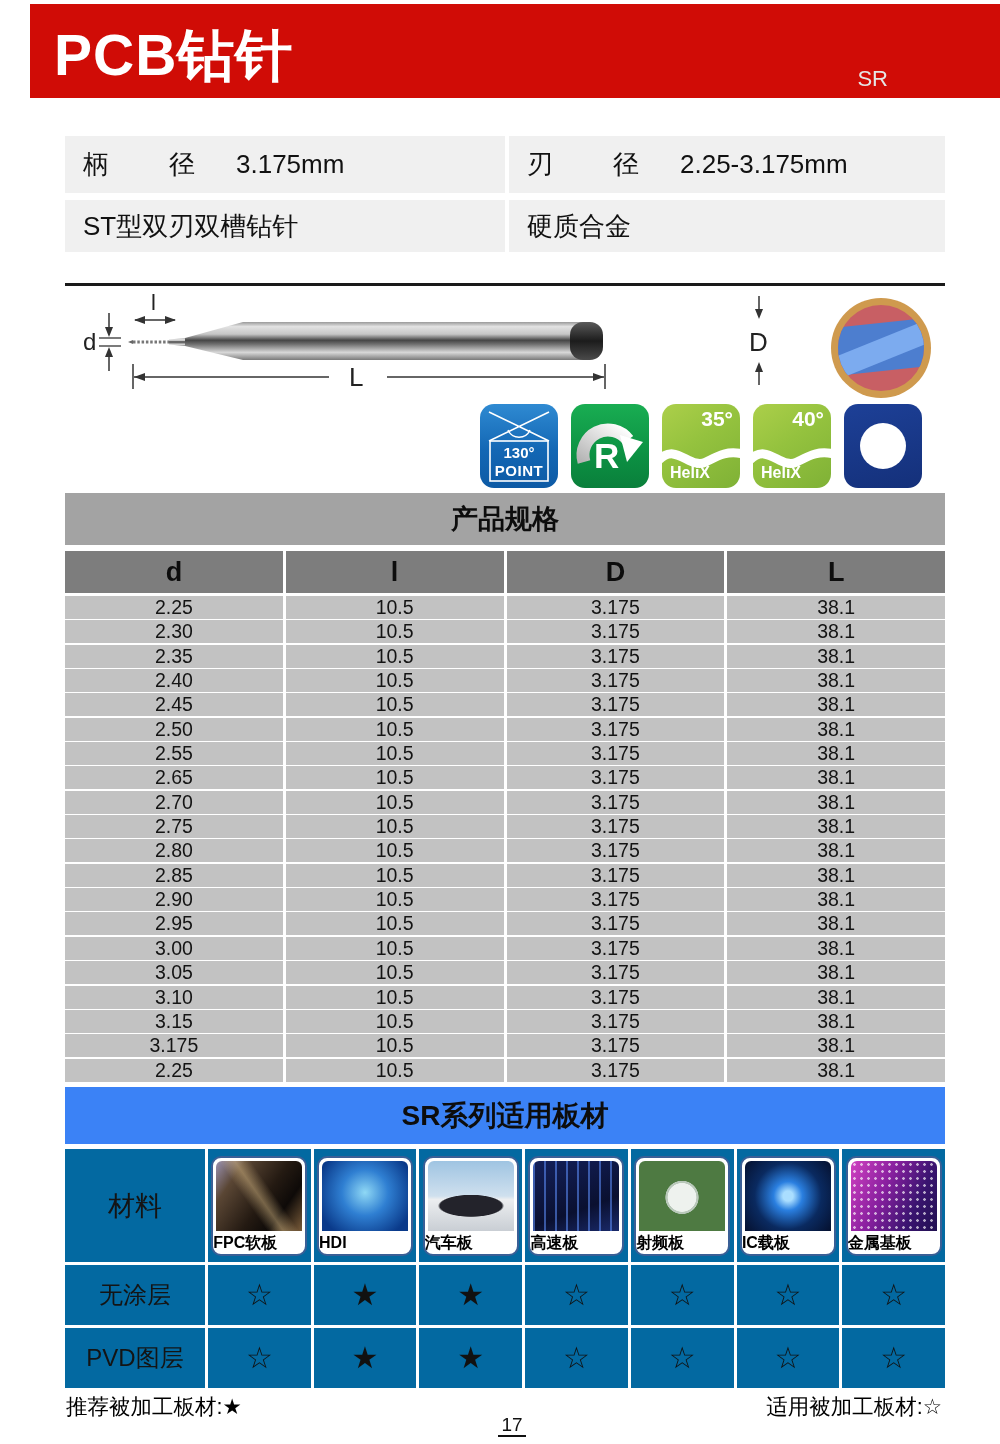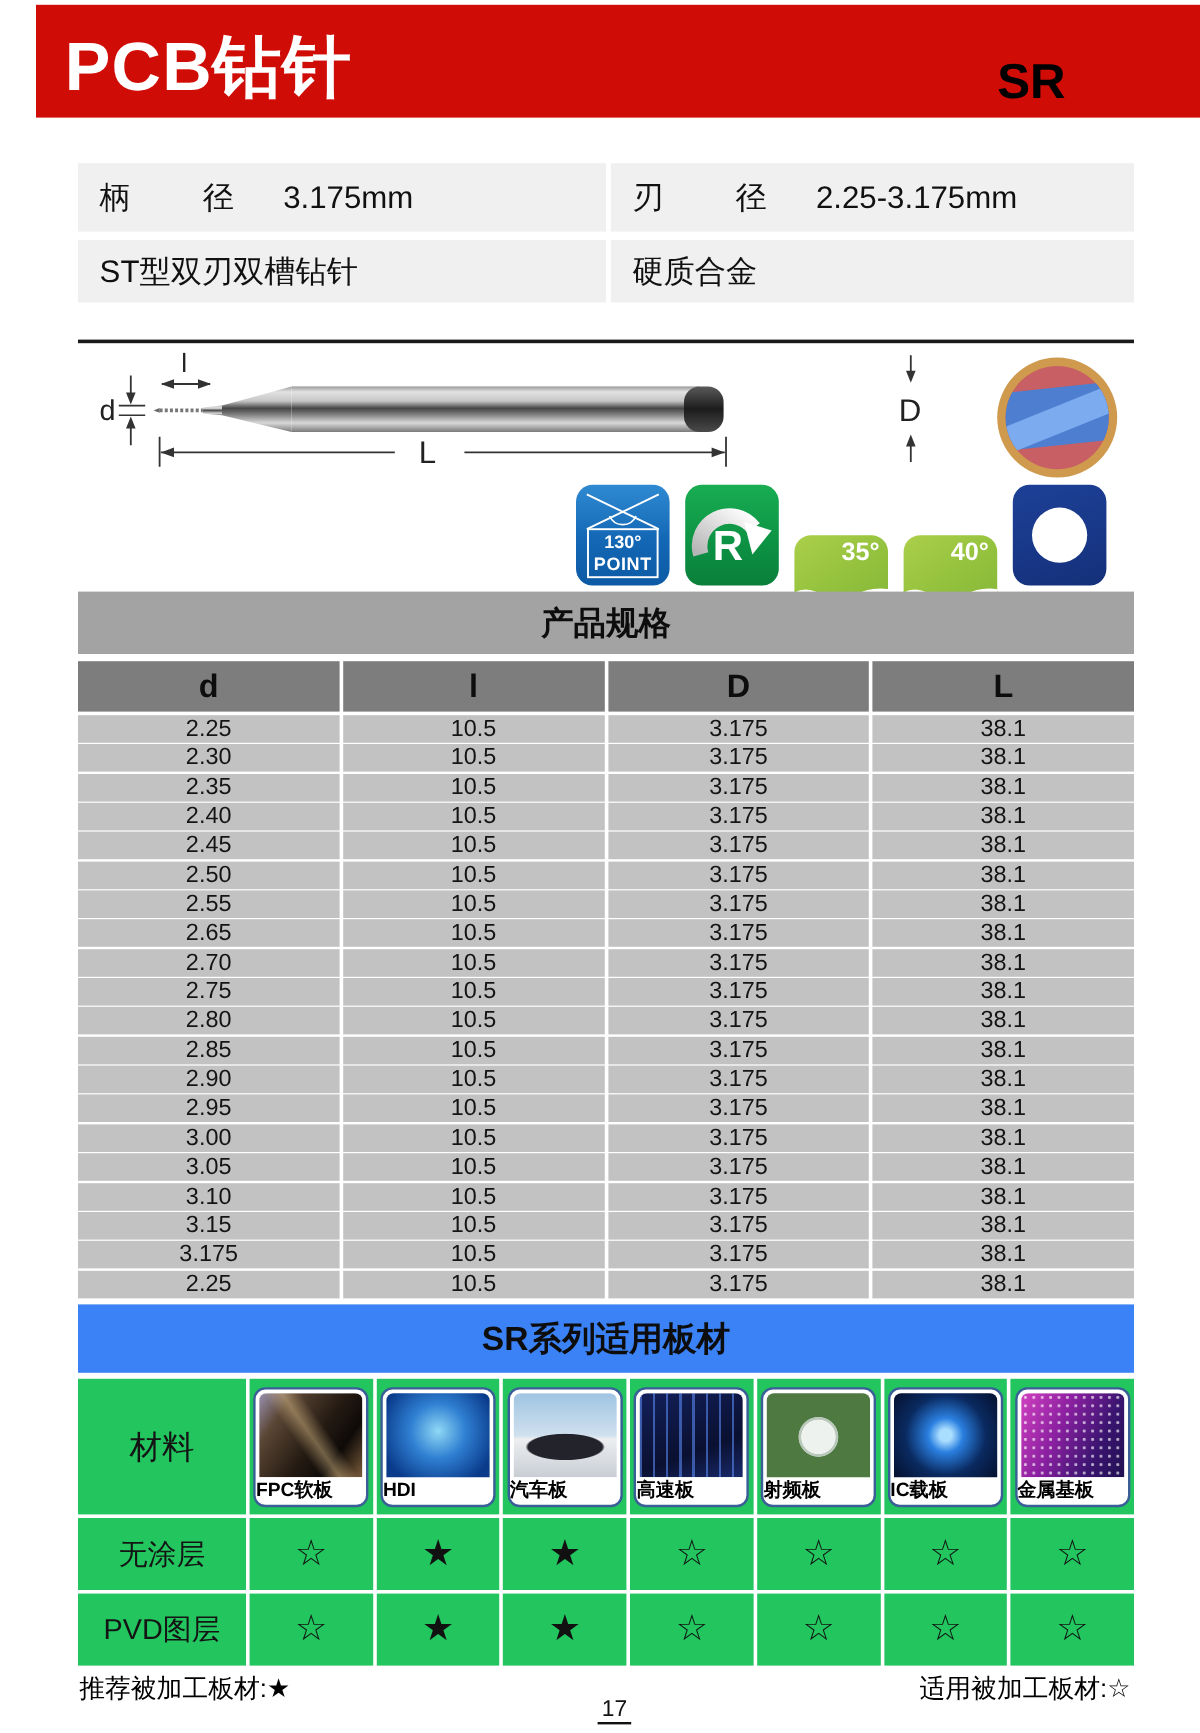--- a/index.html
+++ b/index.html
@@ -3,41 +3,41 @@
 <meta charset="utf-8">
 <style>
   html,body{margin:0;padding:0;background:#fff;}
   .page{position:relative;width:1000px;height:1444px;background:#fff;overflow:hidden;
         font-family:"Liberation Sans","DejaVu Sans",sans-serif;color:#111;}
 
   
   .banner{position:absolute;left:10px;top:4px;right:0;height:94px;background:#d00c06;margin-left:20px;}
   .banner h1{position:absolute;left:24px;top:14px;margin:0;font-size:57px;font-weight:bold;
              color:#fff;letter-spacing:1px;}
-  .banner .series{position:absolute;right:112px;bottom:6px;font-size:41px;font-weight:bold;color:#000000;}
+  .banner .series{position:absolute;right:112px;bottom:6px;font-size:22px;font-weight:normal;color:#e5e5e5;}
 
   
   .specs{position:absolute;left:65px;top:136px;width:880px;display:grid;
          grid-template-columns:440px 436px;grid-template-rows:57px 52px;gap:7px 4px;}
   .spec-cell{background:#f0f0f0;display:flex;align-items:center;padding-left:18px;font-size:26px;}
   .spec-cell .lb{margin-left:60px;}
   .spec-cell .val{margin-left:41px;}
 
   .divider{position:absolute;left:65px;top:283px;width:880px;height:3px;background:#1a1a1a;}
 
   
   .diagram{position:absolute;left:65px;top:293px;}
 
   
   .badges{position:absolute;left:480px;top:404px;display:flex;gap:13px;}
   .badge{position:relative;width:78px;height:84px;border-radius:14px;overflow:hidden;flex:0 0 auto;}
   .badge svg{position:absolute;left:0;top:0;}
   .badge-blue{background:linear-gradient(180deg,#2f8ad2 0%,#1367b4 55%,#0d5aa5 100%);}
   .badge-green{background:linear-gradient(180deg,#19ad52 0%,#0c9143 60%,#0a7f3b 100%);}
-  .badge-lgreen{background:linear-gradient(145deg,#accf4a 0%,#94c23e 45%,#7fb136 100%);margin-top:42px;}
+  .badge-lgreen{background:linear-gradient(145deg,#accf4a 0%,#94c23e 45%,#7fb136 100%);}
   .badge-navy{background:linear-gradient(165deg,#1d4097 0%,#14307a 100%);}
   .badge .b1-line1{position:absolute;left:11px;top:40px;width:56px;text-align:center;
                    color:#fff;font-size:15px;font-weight:bold;}
   .badge .b1-line2{position:absolute;left:11px;top:58px;width:56px;text-align:center;
                    color:#fff;font-size:15px;font-weight:bold;letter-spacing:.5px;}
   .badge .b2-letter{position:absolute;left:23px;top:32px;color:#fff;font-size:35px;font-weight:bold;}
   .badge .b-angle{position:absolute;right:7px;top:3px;color:#fff;font-size:21px;font-weight:bold;}
   .badge .b-helix{position:absolute;left:8px;bottom:6px;color:#fff;font-size:16px;font-weight:bold;}
   .badge .b-ring{position:absolute;left:16px;top:19px;width:46px;height:46px;border-radius:50%;background:#fff;}
 
@@ -52,21 +52,21 @@
              grid-auto-rows:22.35px;row-gap:2px;}
   .trow{display:grid;grid-template-columns:repeat(4,1fr);gap:3px;}
   .tcell{background:#c2c2c2;display:flex;align-items:center;justify-content:center;
          font-size:19.5px;color:#141414;}
 
   
   .sec2-title{position:absolute;left:65px;top:1087px;width:880px;height:57px;background:#3b82f6;
               display:flex;align-items:center;justify-content:center;font-size:28px;font-weight:bold;color:#0d0d0d;}
   .mat-grid{position:absolute;left:65px;top:1149px;width:880px;display:grid;
             grid-template-columns:140px repeat(7,1fr);grid-template-rows:113px 60px 60px;gap:3px;}
-  .mcell{background:#22c55e;display:flex;align-items:center;justify-content:center;}
+  .mcell{background:#0369a1;display:flex;align-items:center;justify-content:center;}
   .mlabel{font-size:27px;color:#141414;}
   .rlabel{font-size:24px;color:#141414;}
   .card{width:92px;background:#fff;border:2px solid #3a5f96;border-radius:10px;overflow:hidden;}
   .cimg{height:70px;margin:3px 3px 0;border-radius:6px 6px 0 0;}
   .clabel{height:23px;line-height:23px;text-align:left;font-size:16px;color:#000;font-weight:bold;}
   .star{font-size:30px;color:#111;line-height:1;}
 
   
   .img-fpc{background-image:linear-gradient(55deg,transparent 38%,rgba(225,195,140,.45) 50%,transparent 62%),
            linear-gradient(125deg,#9a92b2 0%,#5a4634 22%,#241a12 55%,#0e0a08 75%,#7a5c3a 100%);}

